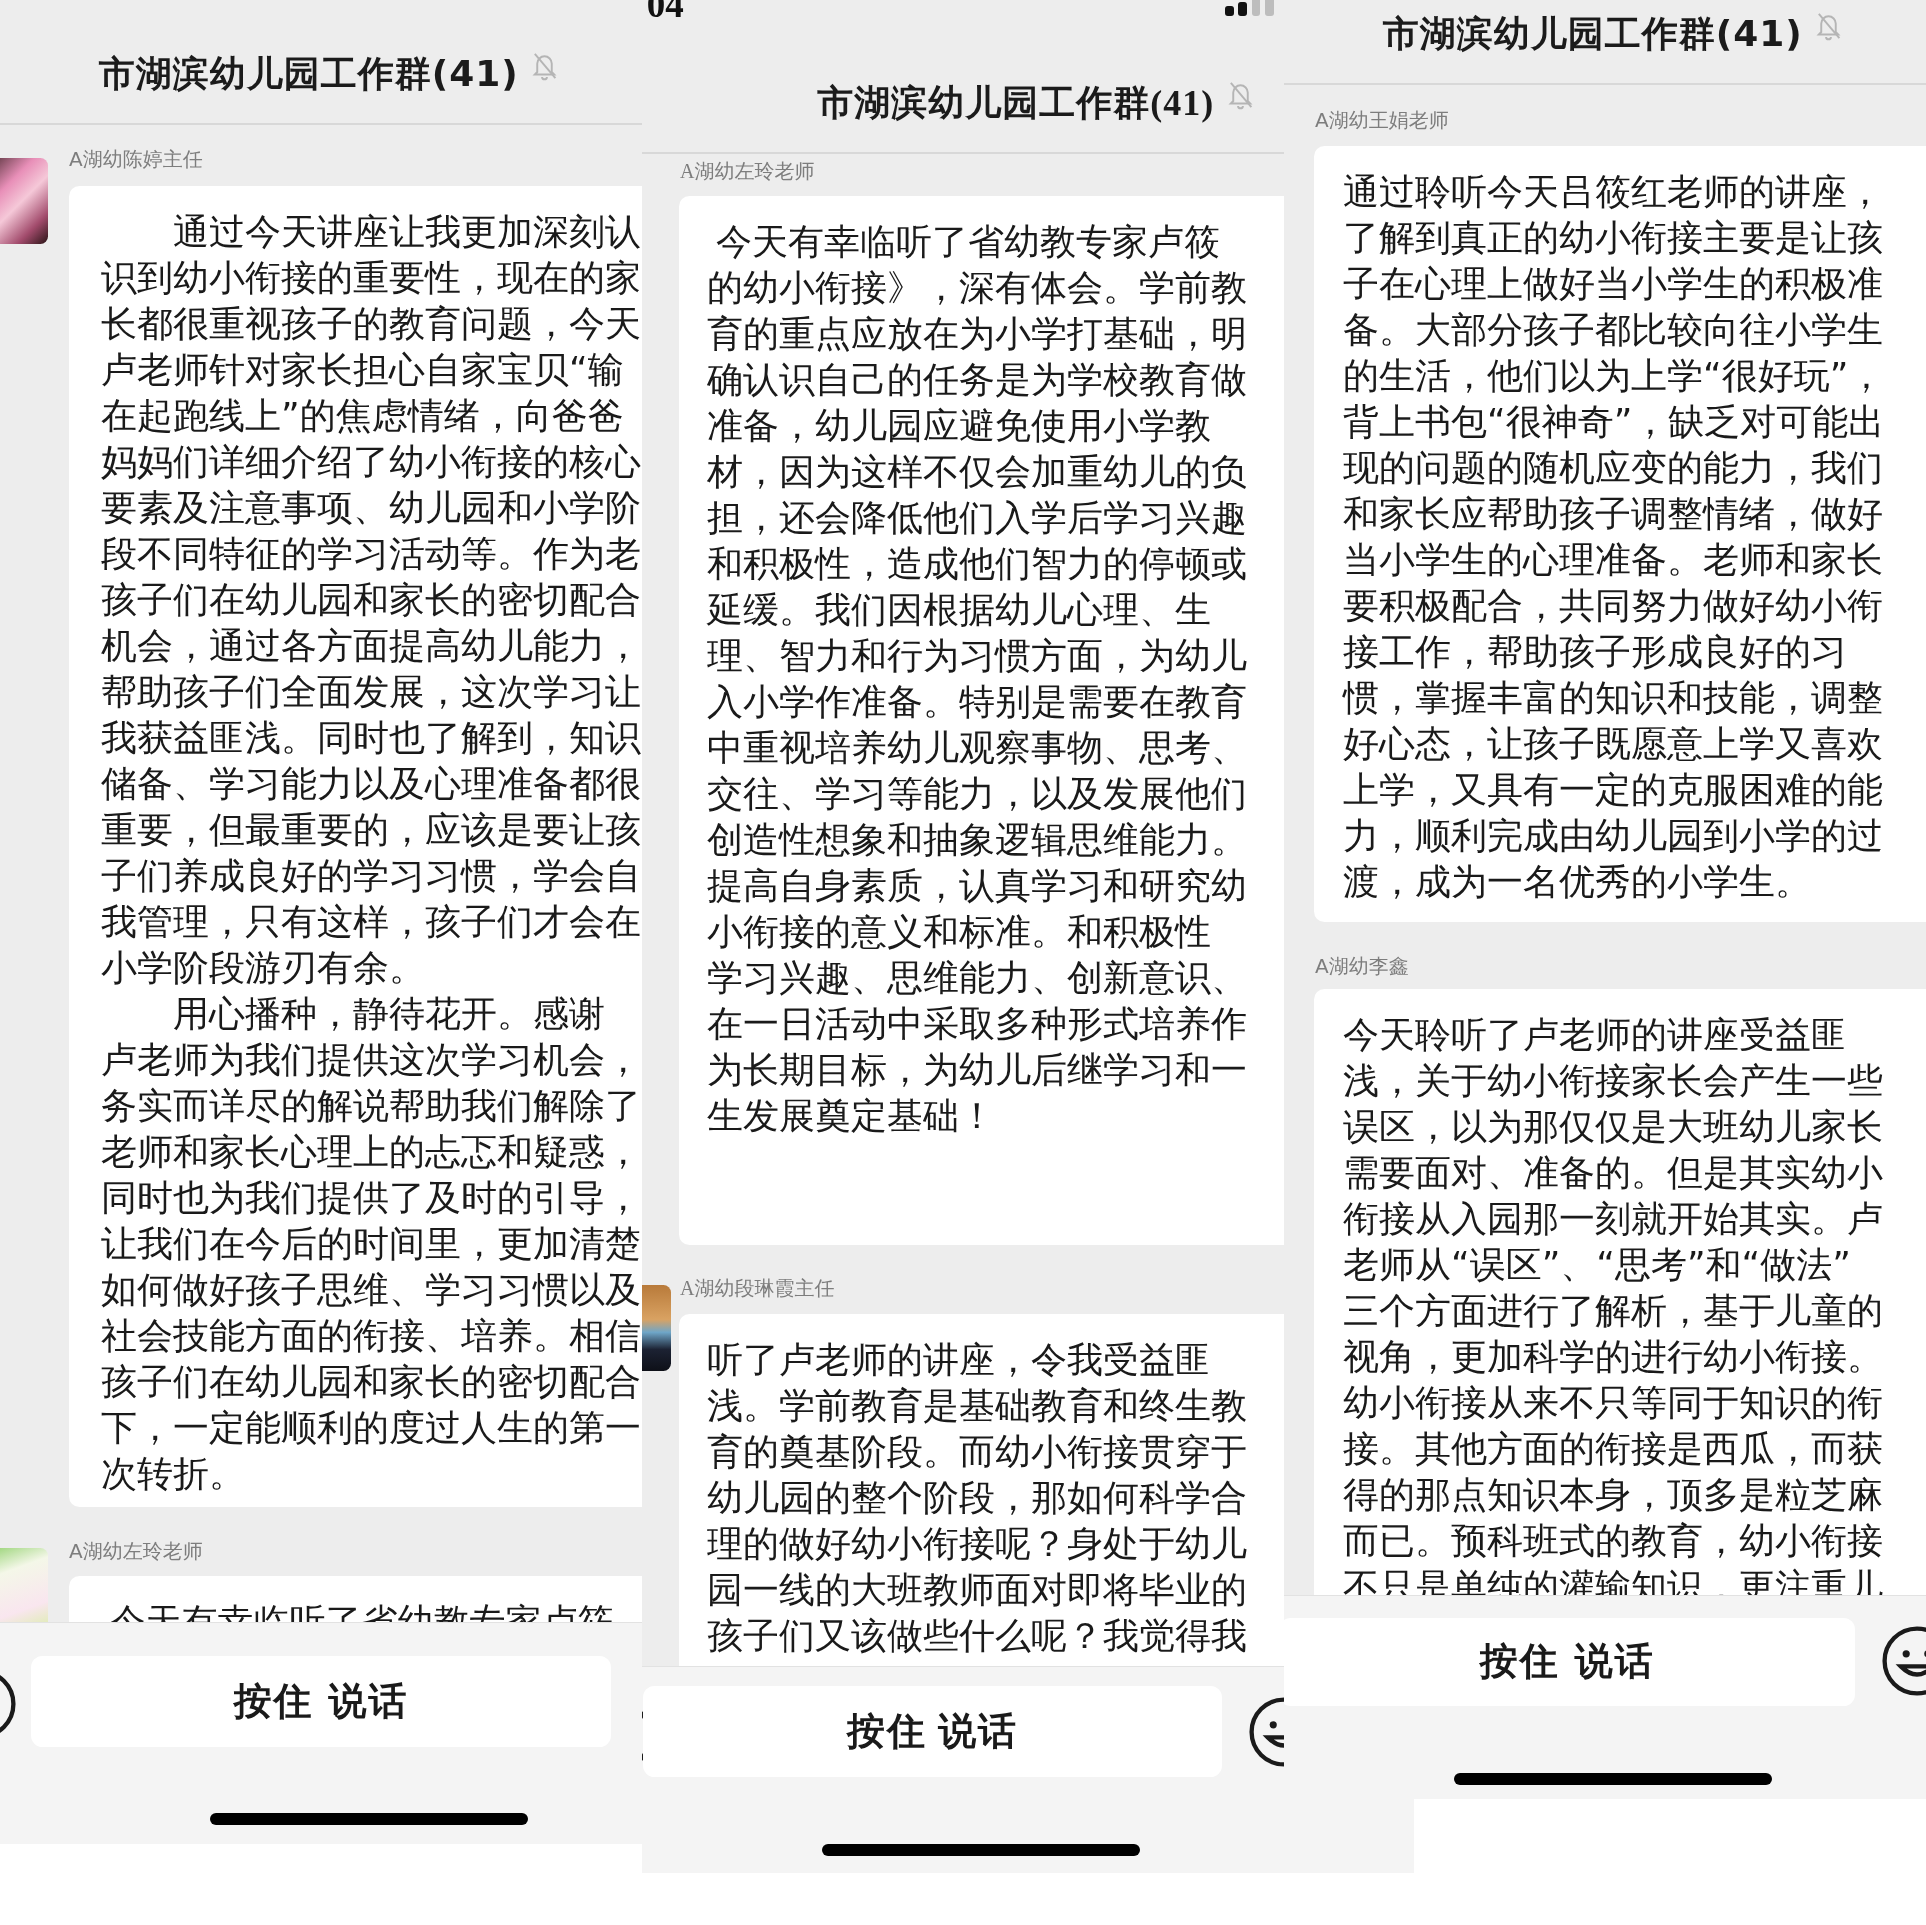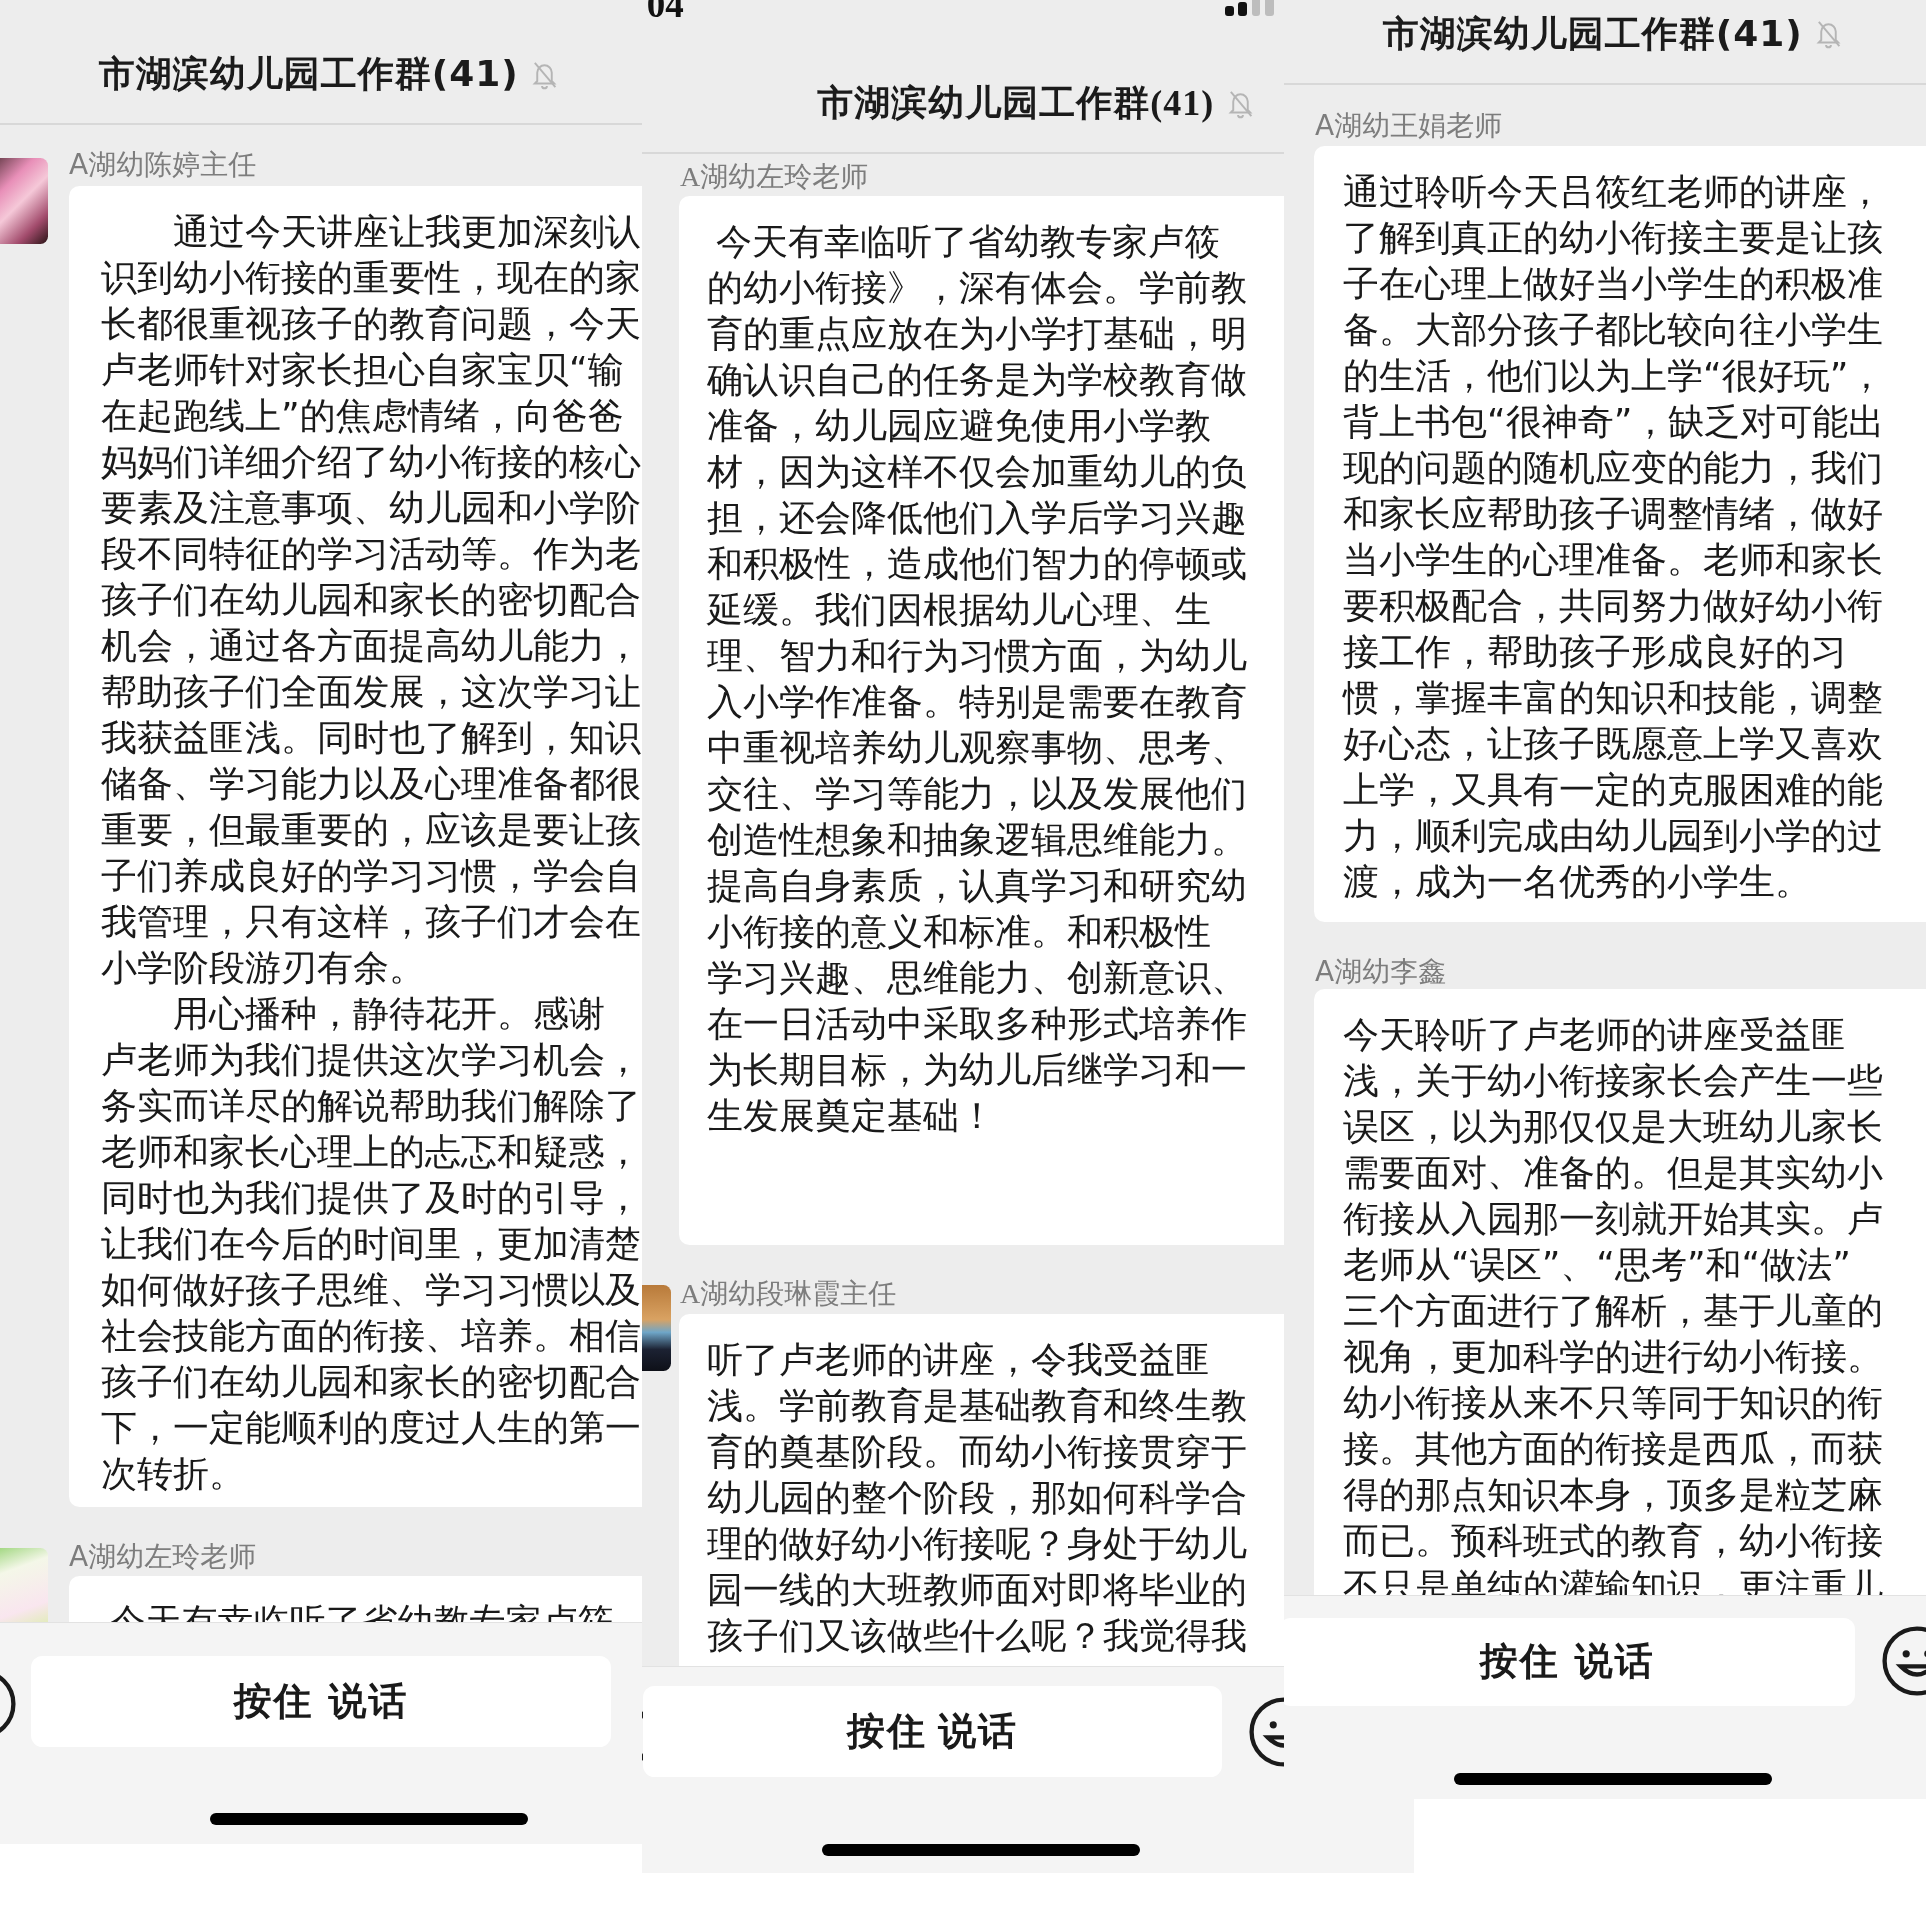--- a/index.html
+++ b/index.html
@@ -11,26 +11,26 @@
   .panel { position:absolute; top:0; overflow:hidden; background:#ededed; }
   .p1 { left:0; width:642px; height:1844px; }
   .p2 { left:642px; width:772px; height:1873px;font-family:Liberation Serif, serif; }
   .p3 { left:1284px; width:642px; height:1799px; }
 
   .status-time { position:absolute; font-size:37px; font-weight:bold; color:#111; line-height:1; }
   .signal { position:absolute; display:flex; gap:4.8px; align-items:flex-end; }
   .signal span { width:8.6px; border-radius:2.9px; background:#111; display:block; }
   .signal span.dim { background:#bdbdbd; }
 
-  .title-row { position:absolute; left:16px; right:0; display:flex; justify-content:center; align-items:center; gap:11.5px; }
+  .title-row { position:absolute; left:16px; right:0; display:flex; justify-content:center; align-items:flex-start; gap:11.5px; }
   .title { font-size:36px; font-weight:bold; color:#1b1b1b; letter-spacing:1px; white-space:nowrap; }
   .mute-icon { width:29px; height:32px; display:inline-block; }
   .divider { position:absolute; left:0; right:0; height:1.9px; background:#d8d8d8; }
 
-  .sender { position:absolute; font-size:28px; color:#7d7d7d; white-space:nowrap; }
+  .sender { position:absolute; font-size:20px; color:#7d7d7d; white-space:nowrap; }
   .avatar { position:absolute; width:67px; height:86px; border-radius:7.6px; overflow:hidden; }
   .av1 { background:linear-gradient(135deg,#3a1f22 0%,#e88fb8 35%,#f5c8d8 55%,#a24b6c 80%,#2a1416 100%); }
   .av2 { background:linear-gradient(160deg,#8fd06a 0%,#f4f7e8 30%,#f9e6ef 70%,#d7eea2 100%); }
   .av3 { background:linear-gradient(180deg,#b87a3a 0%,#d9a262 40%,#6fa6c8 55%,#1c2233 75%,#0e1018 100%); }
 
   .bubble {
     position:absolute; background:#ffffff; border-radius:10.5px;
     box-sizing:border-box; padding:23px 0 0 0; overflow:hidden;
   }
   .bubble::before {

